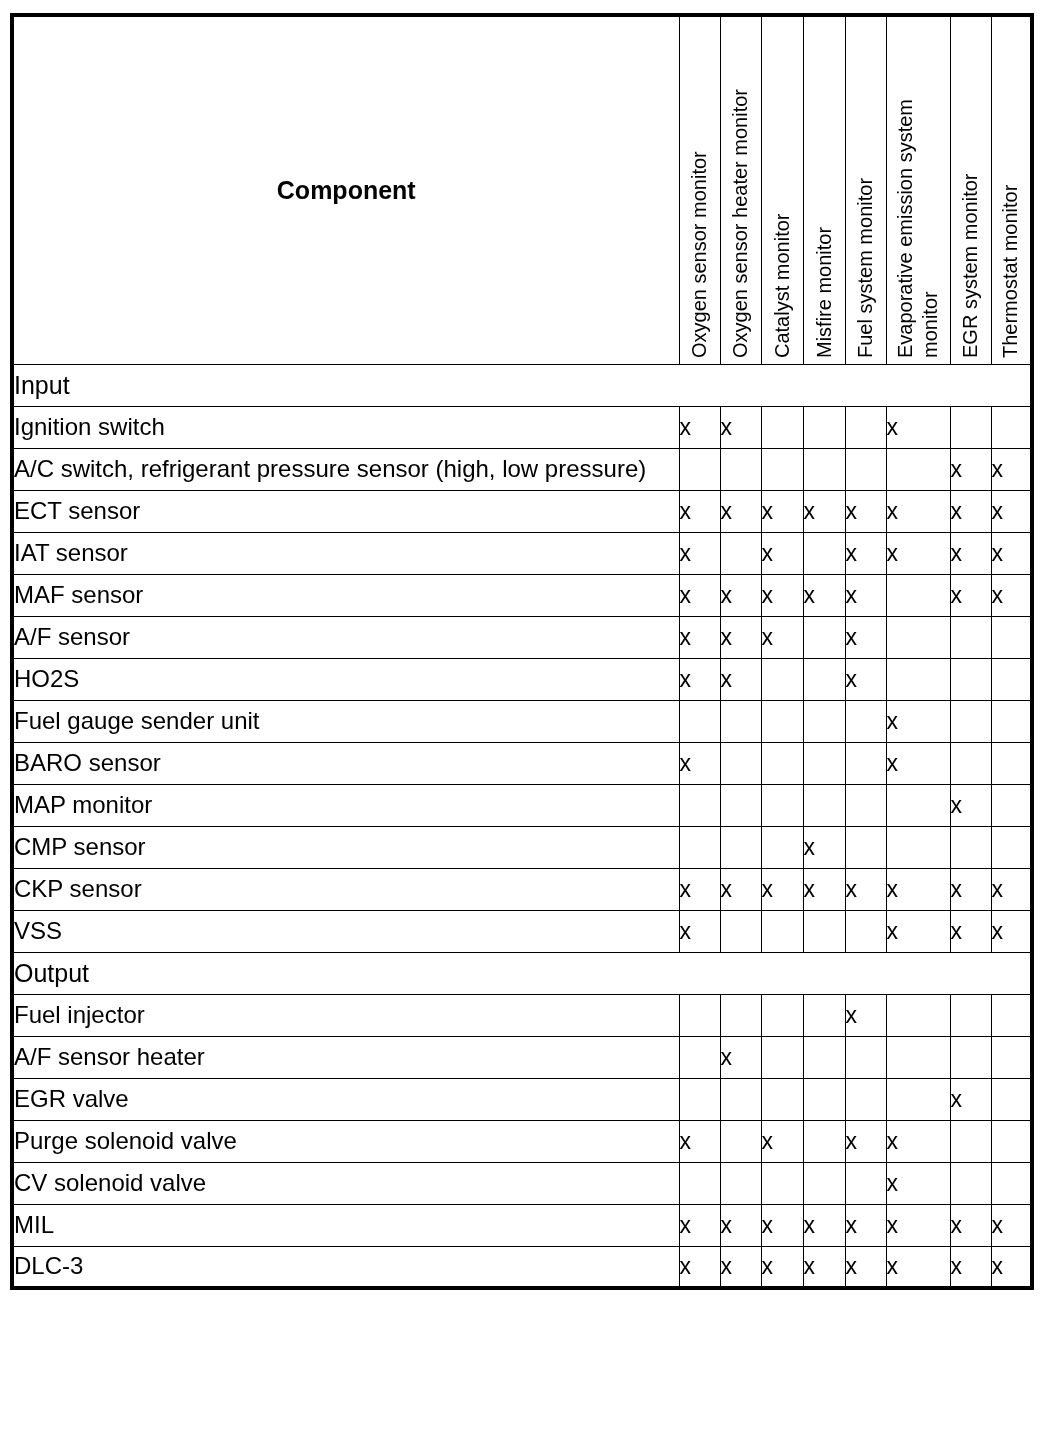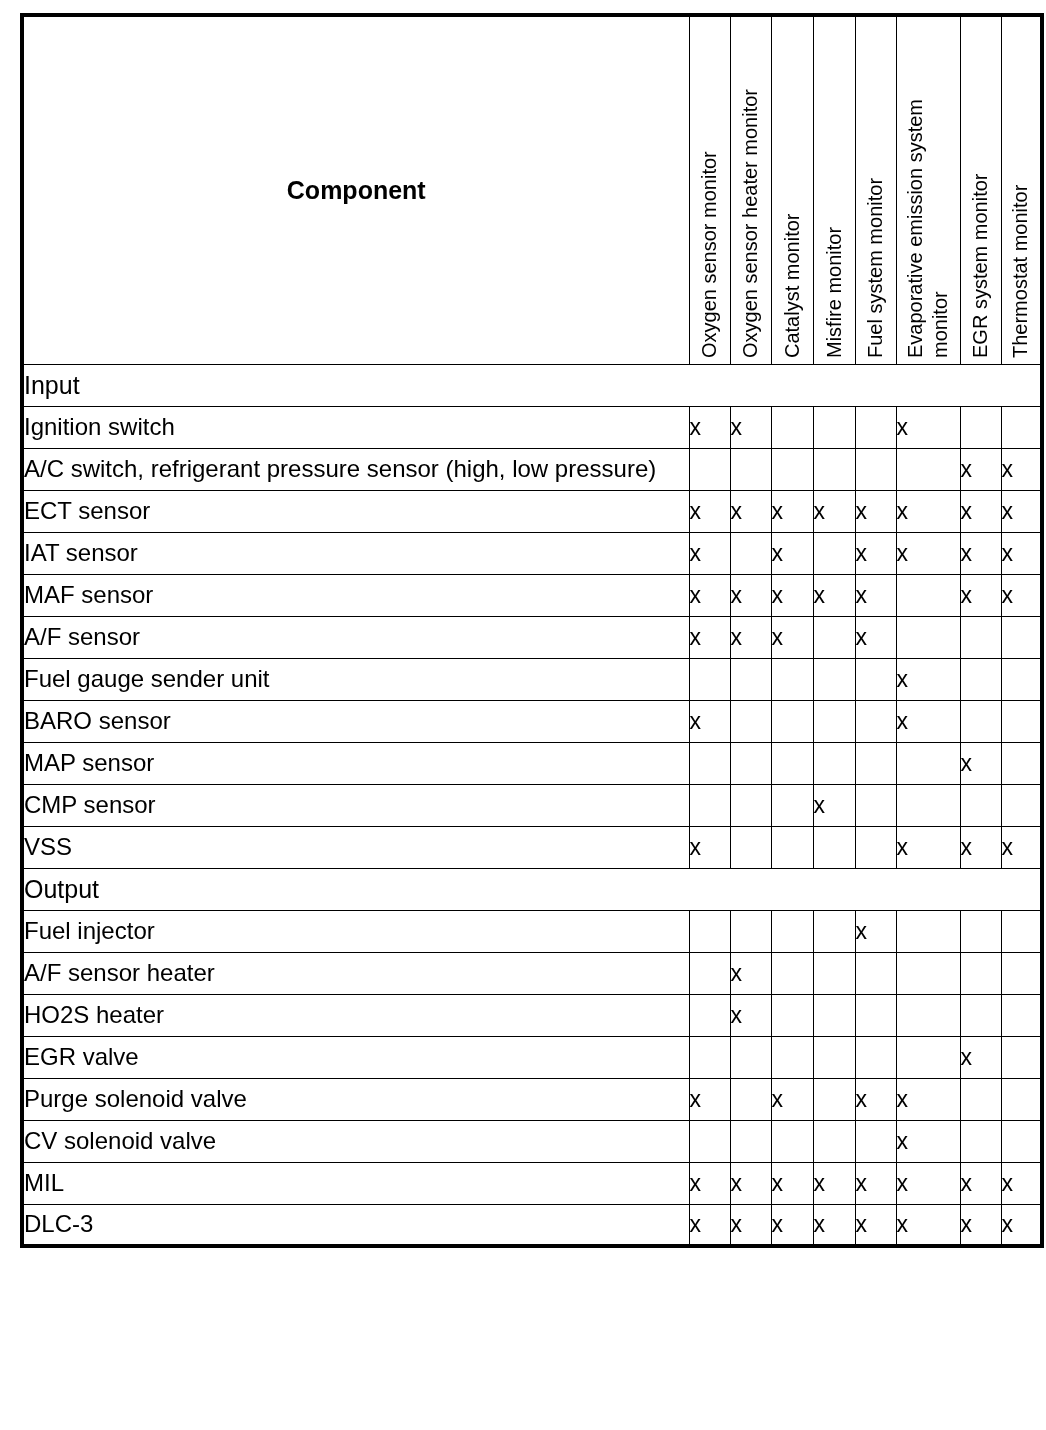--- a/index.html
+++ b/index.html
@@ -6,21 +6,21 @@
     margin: 0;
     padding: 0;
     background: #ffffff;
     width: 1046px;
     height: 1430px;
     font-family: "Liberation Sans", sans-serif;
     color: #000000;
   }
   .sheet {
     position: absolute;
-    left: 20px;
+    left: 10px;
     top: 13px;
   }
   table.matrix {
     border-collapse: collapse;
     table-layout: fixed;
     border: 4px solid #000000;
     background: #ffffff;
   }
   table.matrix th,
   table.matrix td {
@@ -185,20 +185,31 @@
           <td class="mark-cell">x</td>
           <td class="mark-cell">x</td>
           <td class="mark-cell">x</td>
           <td class="mark-cell"></td>
           <td class="mark-cell">x</td>
           <td class="mark-cell"></td>
           <td class="mark-cell"></td>
           <td class="mark-cell"></td>
         </tr>
         <tr>
+          <td class="comp-cell">HO2S</td>
+          <td class="mark-cell">x</td>
+          <td class="mark-cell">x</td>
+          <td class="mark-cell"></td>
+          <td class="mark-cell"></td>
+          <td class="mark-cell">x</td>
+          <td class="mark-cell"></td>
+          <td class="mark-cell"></td>
+          <td class="mark-cell"></td>
+        </tr>
+        <tr>
           <td class="comp-cell">Fuel gauge sender unit</td>
           <td class="mark-cell"></td>
           <td class="mark-cell"></td>
           <td class="mark-cell"></td>
           <td class="mark-cell"></td>
           <td class="mark-cell"></td>
           <td class="mark-cell">x</td>
           <td class="mark-cell"></td>
           <td class="mark-cell"></td>
         </tr>
@@ -207,21 +218,21 @@
           <td class="mark-cell">x</td>
           <td class="mark-cell"></td>
           <td class="mark-cell"></td>
           <td class="mark-cell"></td>
           <td class="mark-cell"></td>
           <td class="mark-cell">x</td>
           <td class="mark-cell"></td>
           <td class="mark-cell"></td>
         </tr>
         <tr>
-          <td class="comp-cell">MAP sensor</td>
+          <td class="comp-cell">MAP monitor</td>
           <td class="mark-cell"></td>
           <td class="mark-cell"></td>
           <td class="mark-cell"></td>
           <td class="mark-cell"></td>
           <td class="mark-cell"></td>
           <td class="mark-cell"></td>
           <td class="mark-cell">x</td>
           <td class="mark-cell"></td>
         </tr>
         <tr>
@@ -229,20 +240,31 @@
           <td class="mark-cell"></td>
           <td class="mark-cell"></td>
           <td class="mark-cell"></td>
           <td class="mark-cell">x</td>
           <td class="mark-cell"></td>
           <td class="mark-cell"></td>
           <td class="mark-cell"></td>
           <td class="mark-cell"></td>
         </tr>
         <tr>
+          <td class="comp-cell">CKP sensor</td>
+          <td class="mark-cell">x</td>
+          <td class="mark-cell">x</td>
+          <td class="mark-cell">x</td>
+          <td class="mark-cell">x</td>
+          <td class="mark-cell">x</td>
+          <td class="mark-cell">x</td>
+          <td class="mark-cell">x</td>
+          <td class="mark-cell">x</td>
+        </tr>
+        <tr>
           <td class="comp-cell">VSS</td>
           <td class="mark-cell">x</td>
           <td class="mark-cell"></td>
           <td class="mark-cell"></td>
           <td class="mark-cell"></td>
           <td class="mark-cell"></td>
           <td class="mark-cell">x</td>
           <td class="mark-cell">x</td>
           <td class="mark-cell">x</td>
         </tr>
@@ -255,31 +277,20 @@
           <td class="mark-cell"></td>
           <td class="mark-cell"></td>
           <td class="mark-cell"></td>
           <td class="mark-cell">x</td>
           <td class="mark-cell"></td>
           <td class="mark-cell"></td>
           <td class="mark-cell"></td>
         </tr>
         <tr>
           <td class="comp-cell">A/F sensor heater</td>
-          <td class="mark-cell"></td>
-          <td class="mark-cell">x</td>
-          <td class="mark-cell"></td>
-          <td class="mark-cell"></td>
-          <td class="mark-cell"></td>
-          <td class="mark-cell"></td>
-          <td class="mark-cell"></td>
-          <td class="mark-cell"></td>
-        </tr>
-        <tr>
-          <td class="comp-cell">HO2S heater</td>
           <td class="mark-cell"></td>
           <td class="mark-cell">x</td>
           <td class="mark-cell"></td>
           <td class="mark-cell"></td>
           <td class="mark-cell"></td>
           <td class="mark-cell"></td>
           <td class="mark-cell"></td>
           <td class="mark-cell"></td>
         </tr>
         <tr>

